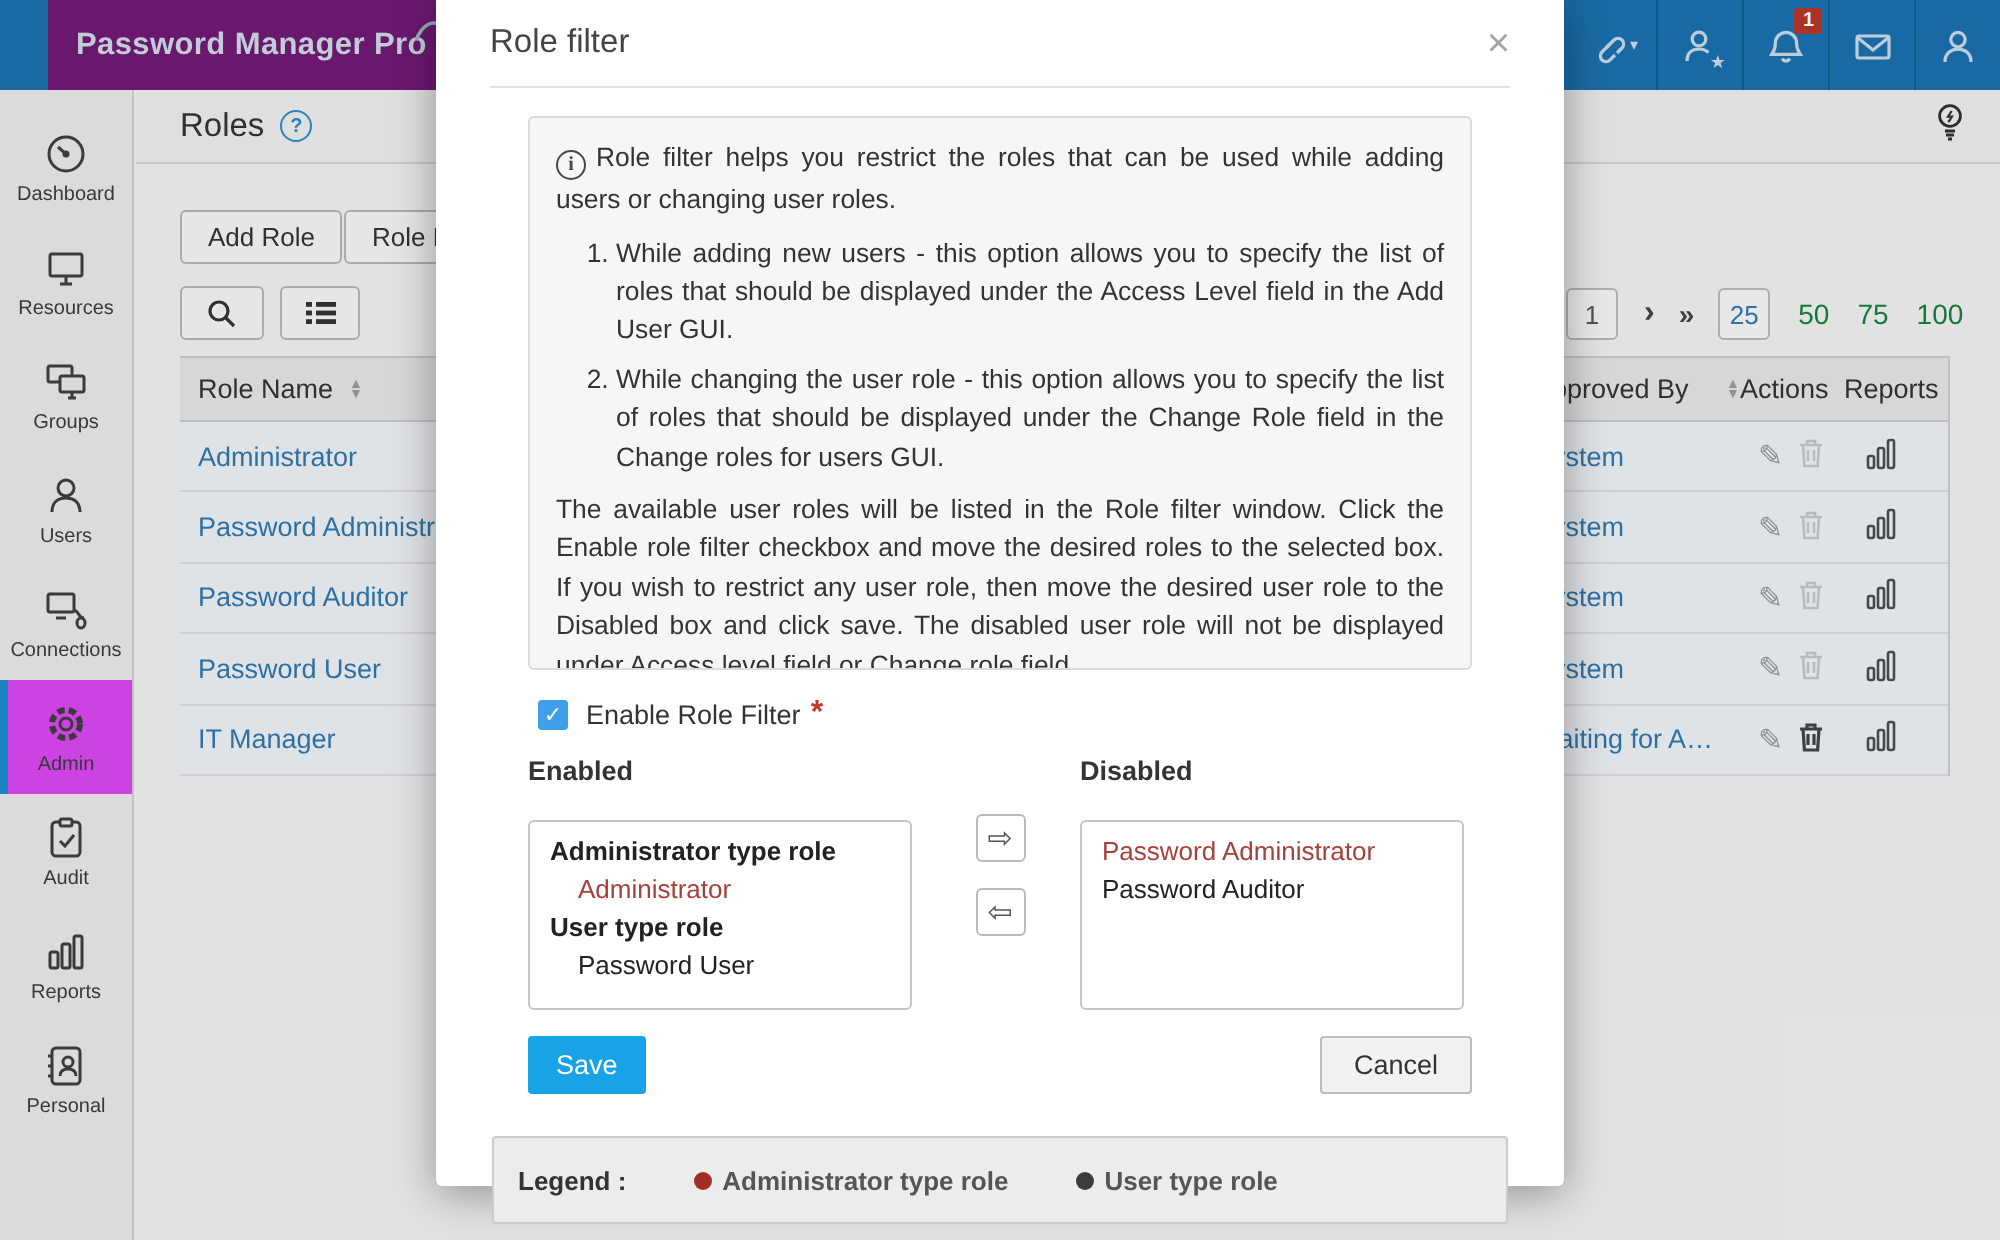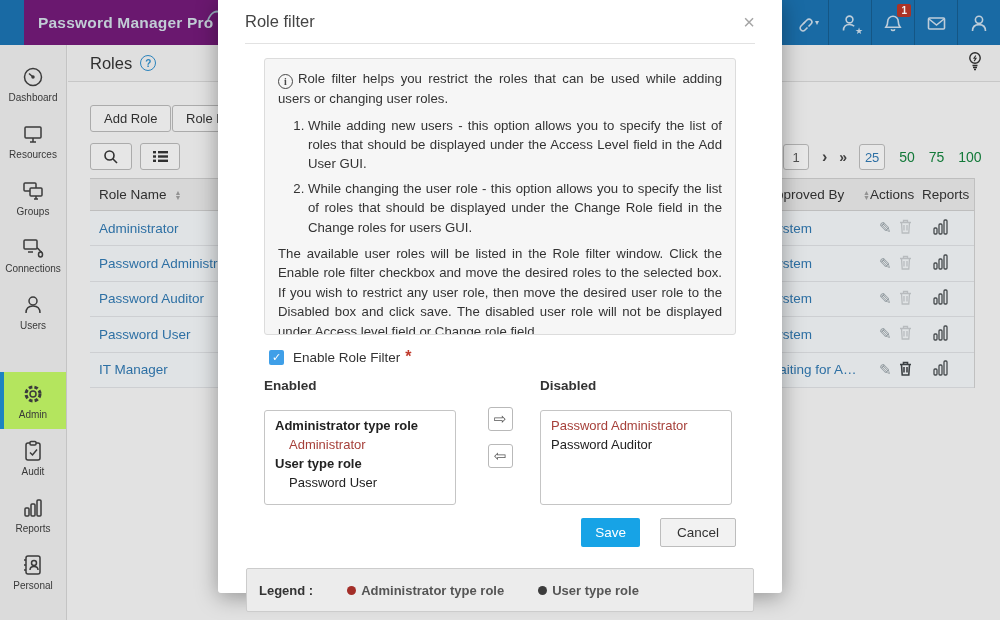--- a/index.html
+++ b/index.html
@@ -16,21 +16,21 @@
   .hicon svg { stroke:#c9d9e6; fill:none; stroke-width:1.6; }
   .hicon .caret { color:#c9d9e6; font-size:8px; margin-left:1px; }
   .hicon .star { position:absolute; right:8px; bottom:9px; color:#c9d9e6; font-size:9px; }
   .badge { position:absolute; top:4px; right:3px; background:#b53629; color:#fff; font-size:10px; line-height:13px; padding:0 4px; border-radius:2px; font-weight:bold; }
 
   
   .sidebar { position:absolute; left:0; top:45px; width:67px; height:575px; background:#e7e7e7; border-right:1px solid #cfcfcf; padding-top:10px; z-index:5; }
   .side-item { height:57px; display:flex; flex-direction:column; align-items:center; justify-content:center; gap:3px; cursor:pointer; border-left:4px solid transparent; border-right:4px solid transparent; }
   .side-item svg { stroke:#3f3f3f; fill:none; stroke-width:1.5; }
   .side-label { font-size:10px; color:#3c3c3c; }
-  .side-item.active { background:#bef264; border-left:4px solid #1f8ccc;margin-top:32px; }
+  .side-item.active { background:#d946ef; border-left:4px solid #1f8ccc; }
 
   
   .titlebar { position:absolute; left:68px; top:45px; width:932px; height:37px; background:#ebebeb; border-bottom:1px solid #d2d2d2; display:flex; align-items:center; padding:0 17px 0 22px; }
   .page-title { font-size:16.5px; color:#333; }
   .help-badge { width:16px; height:16px; border:1.5px solid #2e8bc7; border-radius:50%; color:#2e8bc7; font-size:10px; font-weight:bold; display:inline-flex; align-items:center; justify-content:center; margin-left:8px; cursor:pointer; }
   .bulb { margin-left:auto; cursor:pointer; }
   .bulb svg { stroke:#2f2f2f; fill:none; stroke-width:1.4; }
 
   .pbtn { position:absolute; height:27px; border:1px solid #b5b5b5; background:#f3f3f3; border-radius:3px; font-size:13px; color:#333; display:flex; align-items:center; justify-content:center; padding:0 13px; cursor:pointer; }
   .btn-addrole { left:90px; top:105px; }
@@ -84,21 +84,21 @@
   .list-col.right { margin-left:auto; }
   .list-title { font-size:13.5px; font-weight:bold; color:#333; margin-bottom:17px; }
   .listbox { width:192px; height:95px; background:#fff; border:1px solid #c5c5c5; border-radius:3px; padding:5px 10px; font-size:13px; line-height:19px; overflow:hidden; }
   .grp { font-weight:bold; color:#222; cursor:default; }
   .role-item { padding-left:14px; color:#222; cursor:pointer; }
   .role-item.red { color:#a6403a; }
   .listbox .top-red { color:#a6403a; cursor:pointer; }
   .listbox .plain { color:#222; cursor:pointer; }
   .move-col { flex:1; display:flex; flex-direction:column; align-items:center; justify-content:center; gap:13px; margin-top:-8px; }
   .move-btn { width:25px; height:24px; border:1px solid #b9b9b9; background:#fff; border-radius:3px; font-size:15px; color:#555; display:flex; align-items:center; justify-content:center; cursor:pointer; }
-  .btn-row { margin-top:13px; display:flex; justify-content:flex-end; gap:20px; }
+  .btn-row { margin-top:13px; display:flex; justify-content:space-between; gap:20px; }
   .btn-save { background:#17a3e6; border:none; color:#fff; font-size:13.5px; padding:7px 14px; border-radius:2px; cursor:pointer; font-family:inherit; }
   .btn-cancel { background:#f2f2f2; border:1px solid #bdbdbd; color:#333; font-size:13.5px; padding:6px 16px; border-radius:2px; cursor:pointer; font-family:inherit; }
   .legend { margin:21px -18px 0; height:44px; background:#ececec; border:1px solid #ccc; border-radius:2px; display:flex; align-items:center; padding:0 12px; gap:24px; font-size:13px; color:#555;font-weight:bold; }
   .legend b { color:#333; }
   .dot { width:9px; height:9px; border-radius:50%; display:inline-block; margin:0 5px 0 10px; }
   .dot-admin { background:#a32e28; }
   .dot-user { background:#3c3c3c; }
 </style>
 </head>
 <body>
@@ -166,33 +166,33 @@
   <div class="side-item">
     <svg width="24" height="24" viewBox="0 0 24 24">
         <rect x="3" y="4" width="12" height="8" rx="1"></rect>
         <rect x="9" y="9" width="12" height="8" rx="1" fill="#e7e7e7"></rect>
         <path d="M13 20 h4 M15 17 v3"></path>
       </svg>
     <span class="side-label">Groups</span>
   </div>
   <div class="side-item">
     <svg width="24" height="24" viewBox="0 0 24 24">
+        <circle cx="12" cy="8" r="4"></circle>
+        <path d="M5 20 c0-5 3-7 7-7 s7 2 7 7"></path>
+      </svg>
+    <span class="side-label">Users</span>
+  </div>
+  <div class="side-item">
+    <svg width="24" height="24" viewBox="0 0 24 24">
         <rect x="3" y="4" width="13" height="9" rx="1"></rect>
         <path d="M7 16 h5"></path>
         <path d="M16 12 c3 1 2 4 5 4"></path>
         <ellipse cx="19.5" cy="18.5" rx="2" ry="2.5"></ellipse>
       </svg>
     <span class="side-label">Connections</span>
-  </div>
-  <div class="side-item">
-    <svg width="24" height="24" viewBox="0 0 24 24">
-        <circle cx="12" cy="8" r="4"></circle>
-        <path d="M5 20 c0-5 3-7 7-7 s7 2 7 7"></path>
-      </svg>
-    <span class="side-label">Users</span>
   </div>
   <div class="side-item active">
     <svg width="24" height="24" viewBox="0 0 24 24">
         <circle cx="12" cy="12" r="7" stroke-width="3" stroke-dasharray="3.6 2.1"></circle>
         <circle cx="12" cy="12" r="3"></circle>
       </svg>
     <span class="side-label">Admin</span>
   </div>
   <div class="side-item">
     <svg width="24" height="24" viewBox="0 0 24 24">

